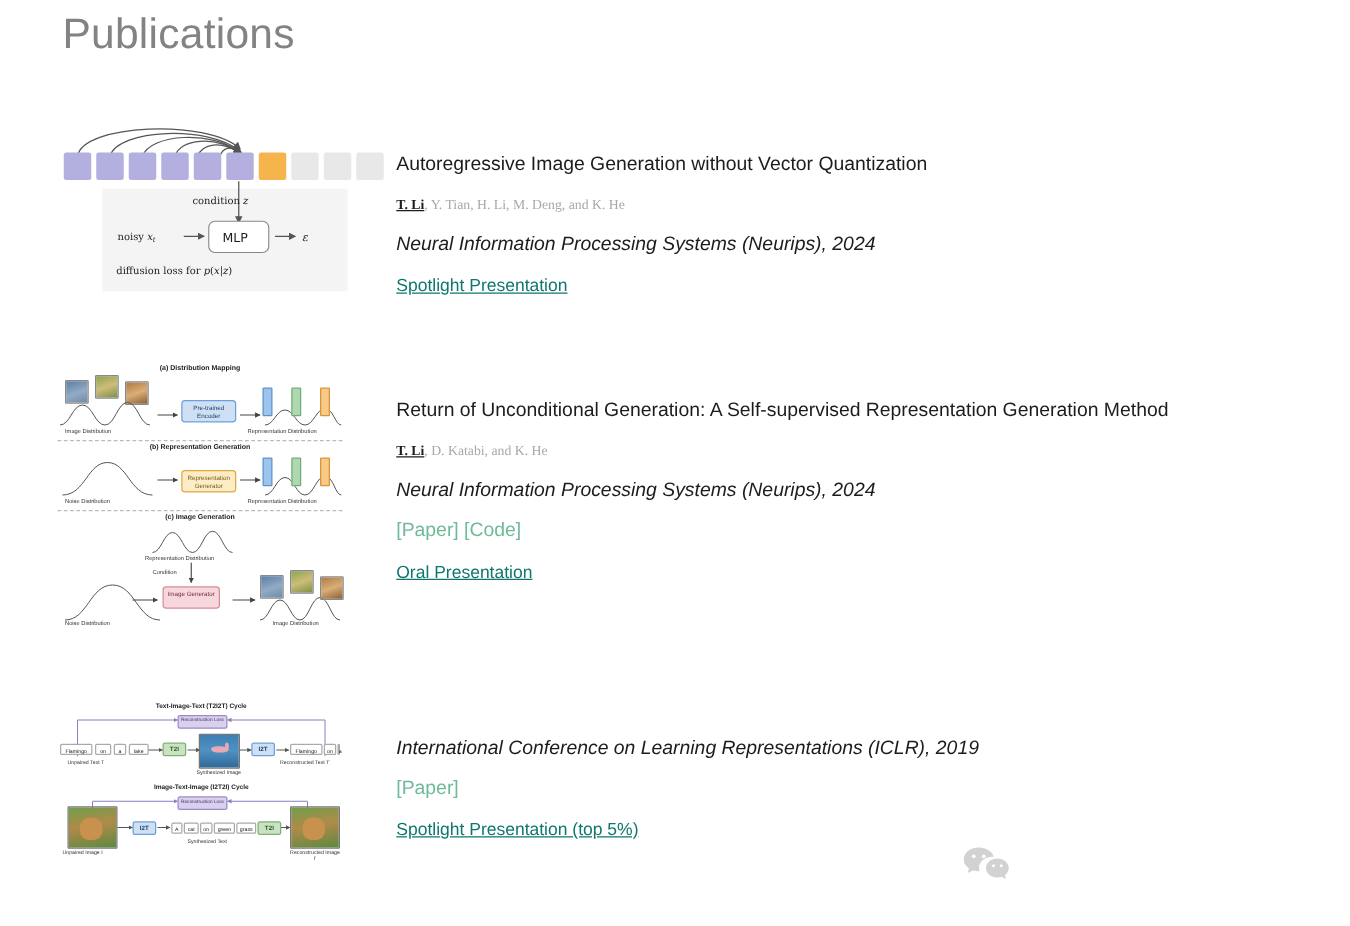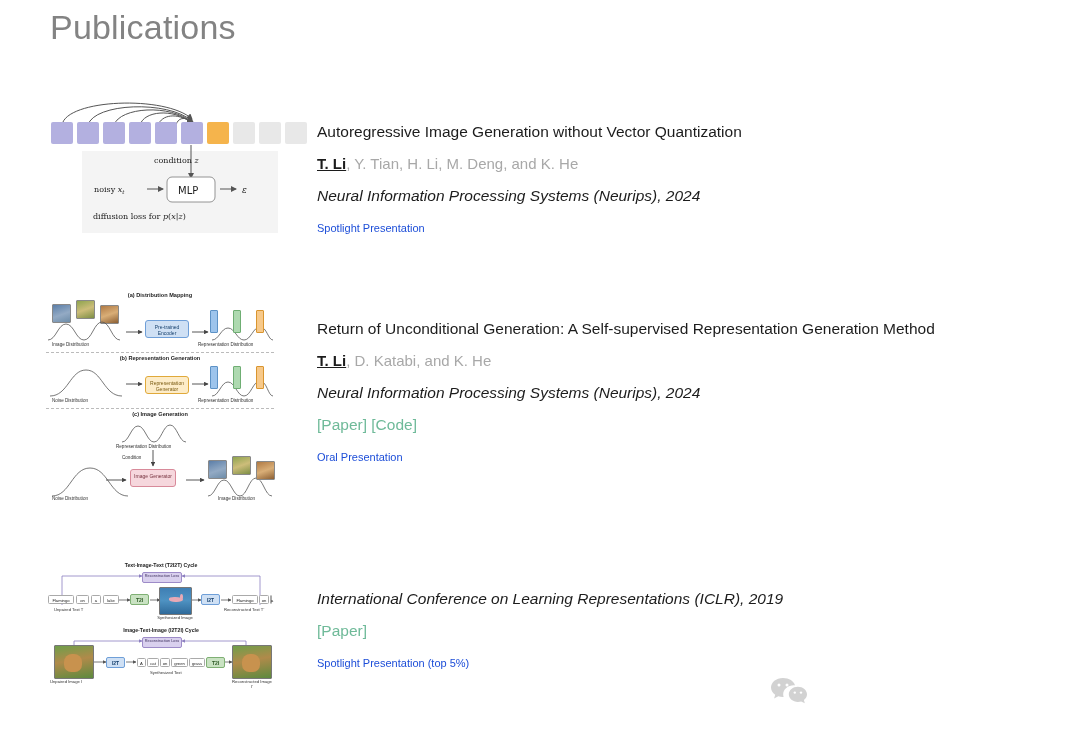--- a/index.html
+++ b/index.html
@@ -44,24 +44,25 @@
     width: 740px;
     margin-top: 21px;
   }
   .pub-title {
     font-size: 15.5px;
     color: #1c1c1c;
     line-height: 32px;
     white-space: nowrap;
   }
   .pub-authors {
-    font-size: 15px;
+    font-size: 11px;
     color: #a8a8a8;
     line-height: 32px;
     white-space: nowrap;
+    font-family: Liberation Serif, serif;
   }
   .pub-authors .me {
     color: #1c1c1c;
     font-weight: bold;
     text-decoration: underline;
   }
   .pub-venue {
     font-size: 15.5px;
     color: #1c1c1c;
     font-style: italic;
@@ -73,24 +74,25 @@
     font-size: 15.5px;
     color: #6fba99;
     line-height: 32px;
     white-space: nowrap;
   }
   .pub-links a {
     color: #6fba99;
     text-decoration: none;
   }
   .pub-award {
-    font-size: 11px;
-    color: #1d4ed8;
+    font-size: 14px;
+    color: #0f766e;
     line-height: 32px;
     white-space: nowrap;
+    text-decoration: underline;
   }
 
   
   .fig1 { position: relative; width: 232px; height: 140px; }
   .fig1 .tokens {
     position: absolute;
     left: 5px;
     top: 27px;
     display: flex;
     gap: 4px;

